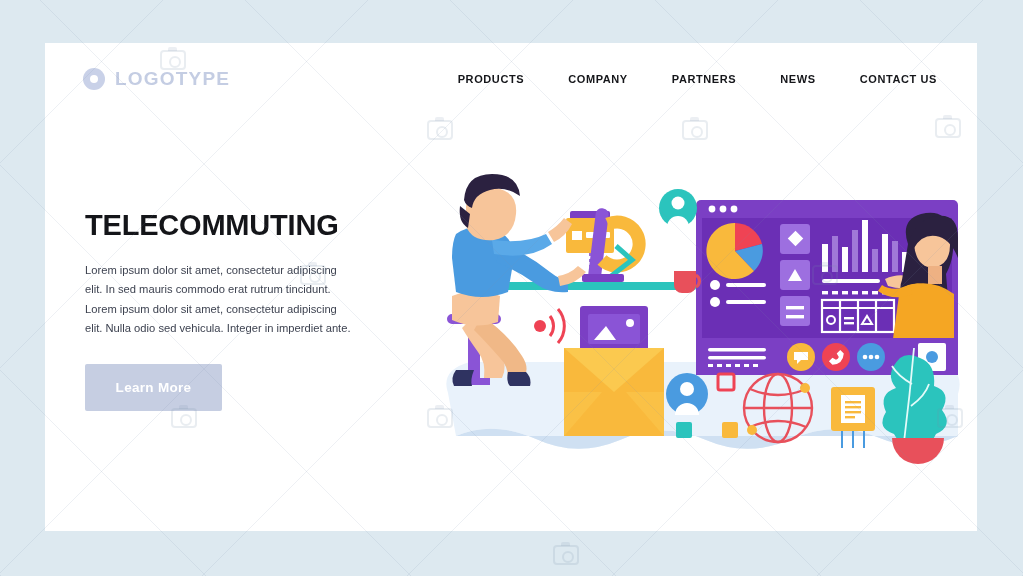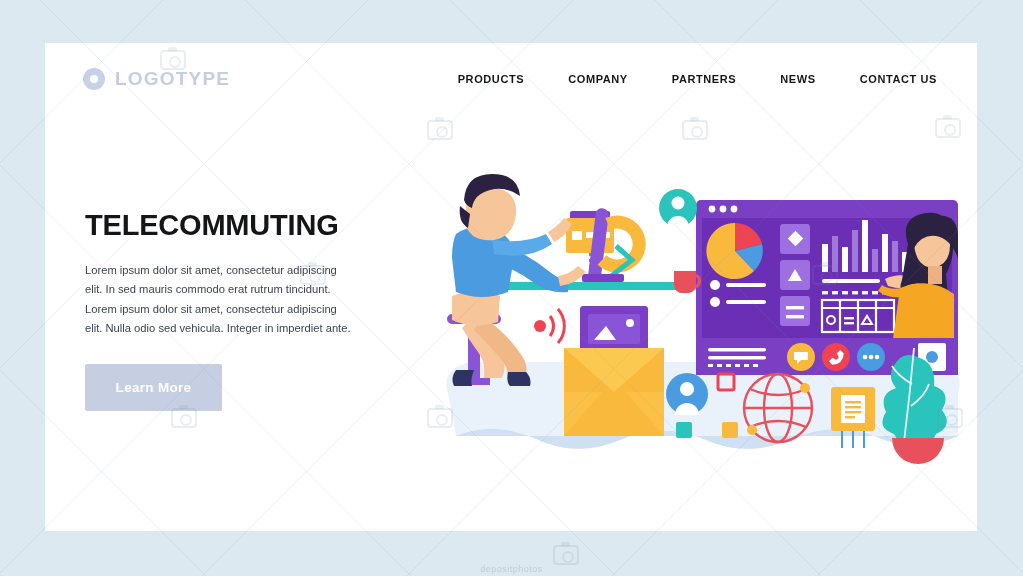--- a/index.html
+++ b/index.html
@@ -381,14 +381,13 @@
   <div class="wm-cam" style="left:160px;top:50px;"></div>
   <div class="wm-cam" style="left:427px;top:120px;"></div>
   <div class="wm-cam" style="left:682px;top:120px;"></div>
   <div class="wm-cam" style="left:935px;top:118px;"></div>
   <div class="wm-cam" style="left:300px;top:265px;"></div>
   <div class="wm-cam" style="left:812px;top:265px;"></div>
   <div class="wm-cam" style="left:171px;top:408px;"></div>
   <div class="wm-cam" style="left:427px;top:408px;"></div>
   <div class="wm-cam" style="left:937px;top:408px;"></div>
   <div class="wm-cam" style="left:553px;top:545px;"></div>
-  <div id="wm-text">depositphotos</div>
 </div>
 
 </body></html>

